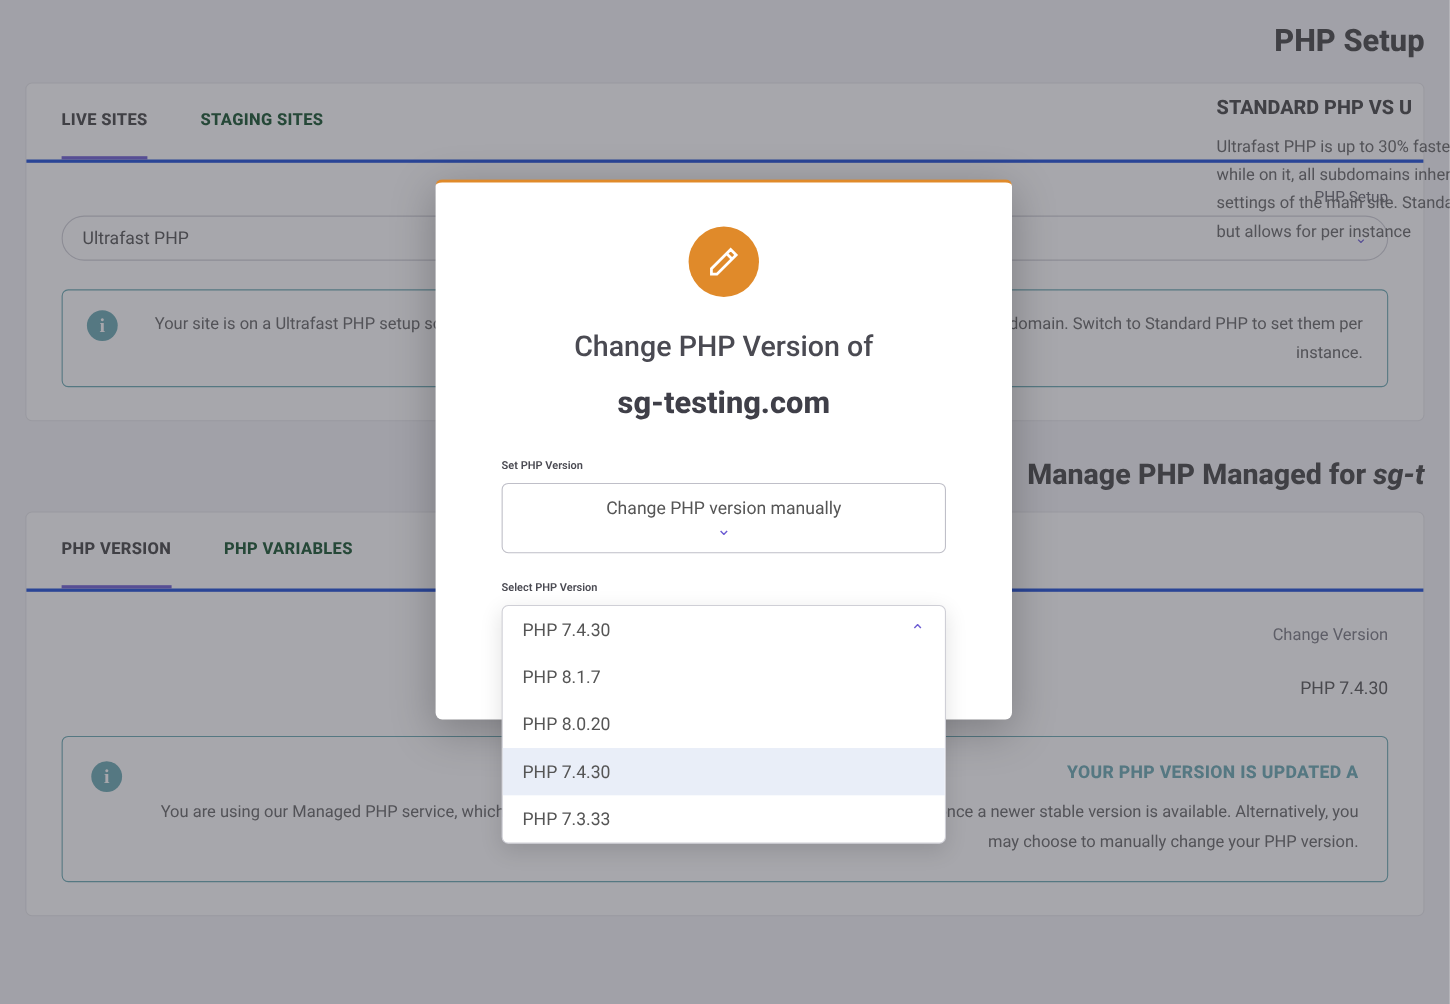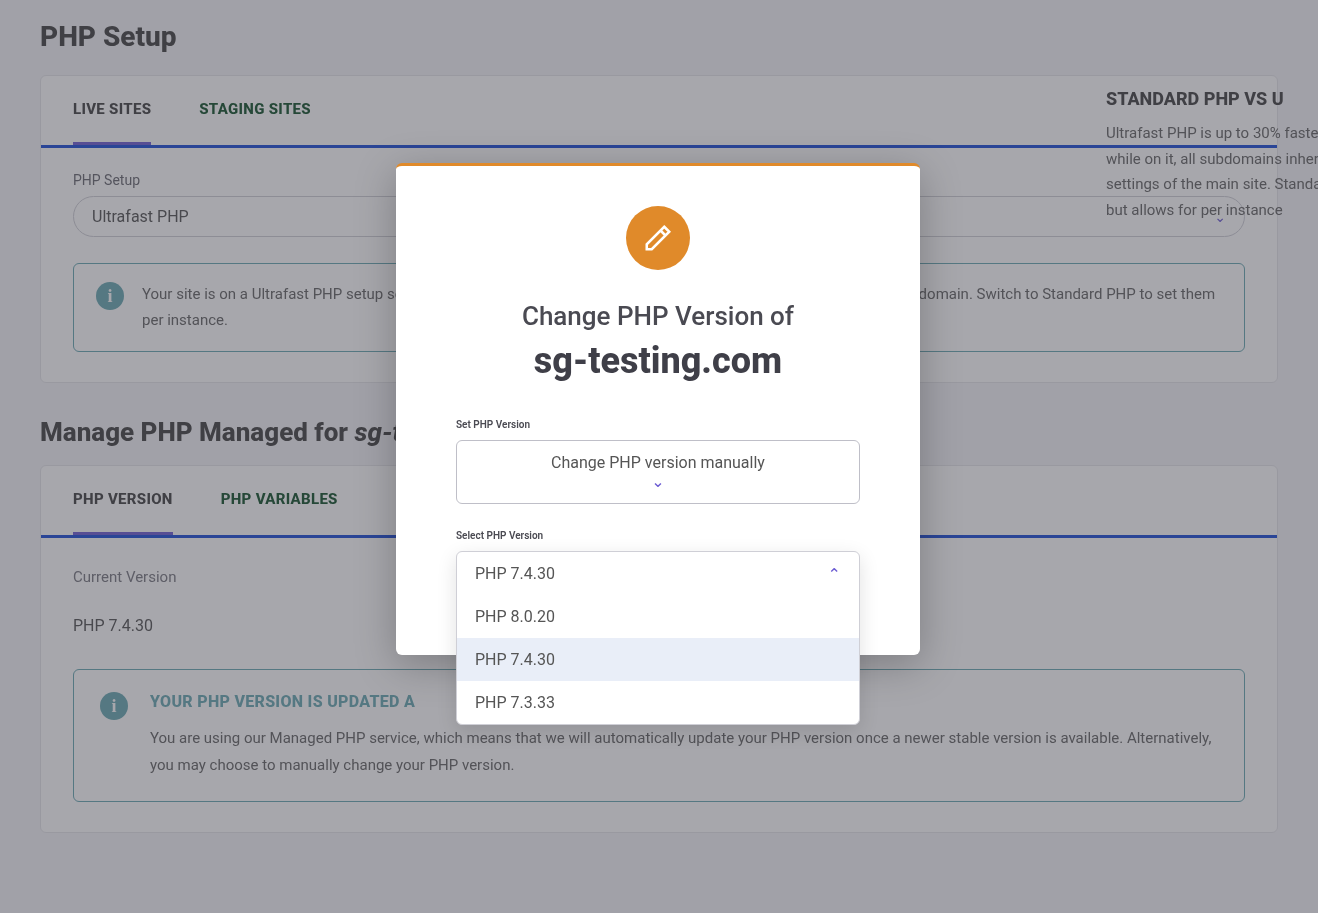--- a/index.html
+++ b/index.html
@@ -8,21 +8,22 @@
     background: #f5f5f7;
     color: #363636;
     overflow: hidden;
     width: 1318px;
     height: 913px;
     position: relative;
   }
 
   
   .page {
-    padding: 20px 40px;
+    padding: 20px 23px;
+    text-align: right;
   }
   .page-title {
     font-size: 28px;
     font-weight: 800;
     color: #444;
     margin-bottom: 22px;
   }
   .card {
     background: #fff;
     border: 1px solid #e6e6ea;
@@ -187,23 +188,23 @@
     text-align:center;
     font-size: 26px;
     font-weight: 500;
     color:#4a4a52;
     padding: 0 40px;
     line-height:1.4;
   }
   .modal h2 strong {
     display:block;
     font-weight:800;
-    font-size: 36px;
+    font-size: 28px;
     color:#3f3f48;
-    margin-top:2px;
+    margin-top:12px;
   }
   .modal-body { padding: 32px 60px 0; }
   .m-label {
     font-size:10px;
     font-weight:600;
     color:#4a4a52;
     margin-bottom:10px;
   }
   .m-select {
     border:1px solid #bfbfc8;
@@ -281,21 +282,21 @@
   <h2 class="section-title">
     <span>Manage PHP Managed for </span><em>sg-t</em>
   </h2>
 
   <div class="card version-card">
     <div class="tabs">
       <div class="tab active">PHP VERSION</div>
       <div class="tab">PHP VARIABLES</div>
     </div>
     <div class="card-body">
-      <div class="version-label">Current Version</div>
+      <div class="version-label">Change Version</div>
       <div class="version-value">PHP 7.4.30</div>
 
       <div class="info-box2">
         <div class="info-icon">i</div>
         <div>
           <div class="hdr">YOUR PHP VERSION IS UPDATED A</div>
           <div class="body">You are using our Managed PHP service, which means that we will automatically update your PHP version once a newer stable version is available. Alternatively, you may choose to manually change your PHP version.</div>
         </div>
       </div>
     </div>
@@ -330,20 +331,21 @@
     </div>
     <div class="group dropdown-open">
       <div class="m-label">Select PHP Version</div>
       <div style="height:48px;"></div>
       <div class="dropdown-panel">
         <div class="dd-head">
           <span>PHP 7.4.30</span>
           <span class="chev">⌄</span>
         </div>
         <div id="dd-options">
+            <div class="dd-option">PHP 8.1.7</div>
             <div class="dd-option">PHP 8.0.20</div>
             <div class="dd-option selected">PHP 7.4.30</div>
             <div class="dd-option">PHP 7.3.33</div>
           </div>
       </div>
     </div>
   </div>
 </div>
 
 </body></html>

